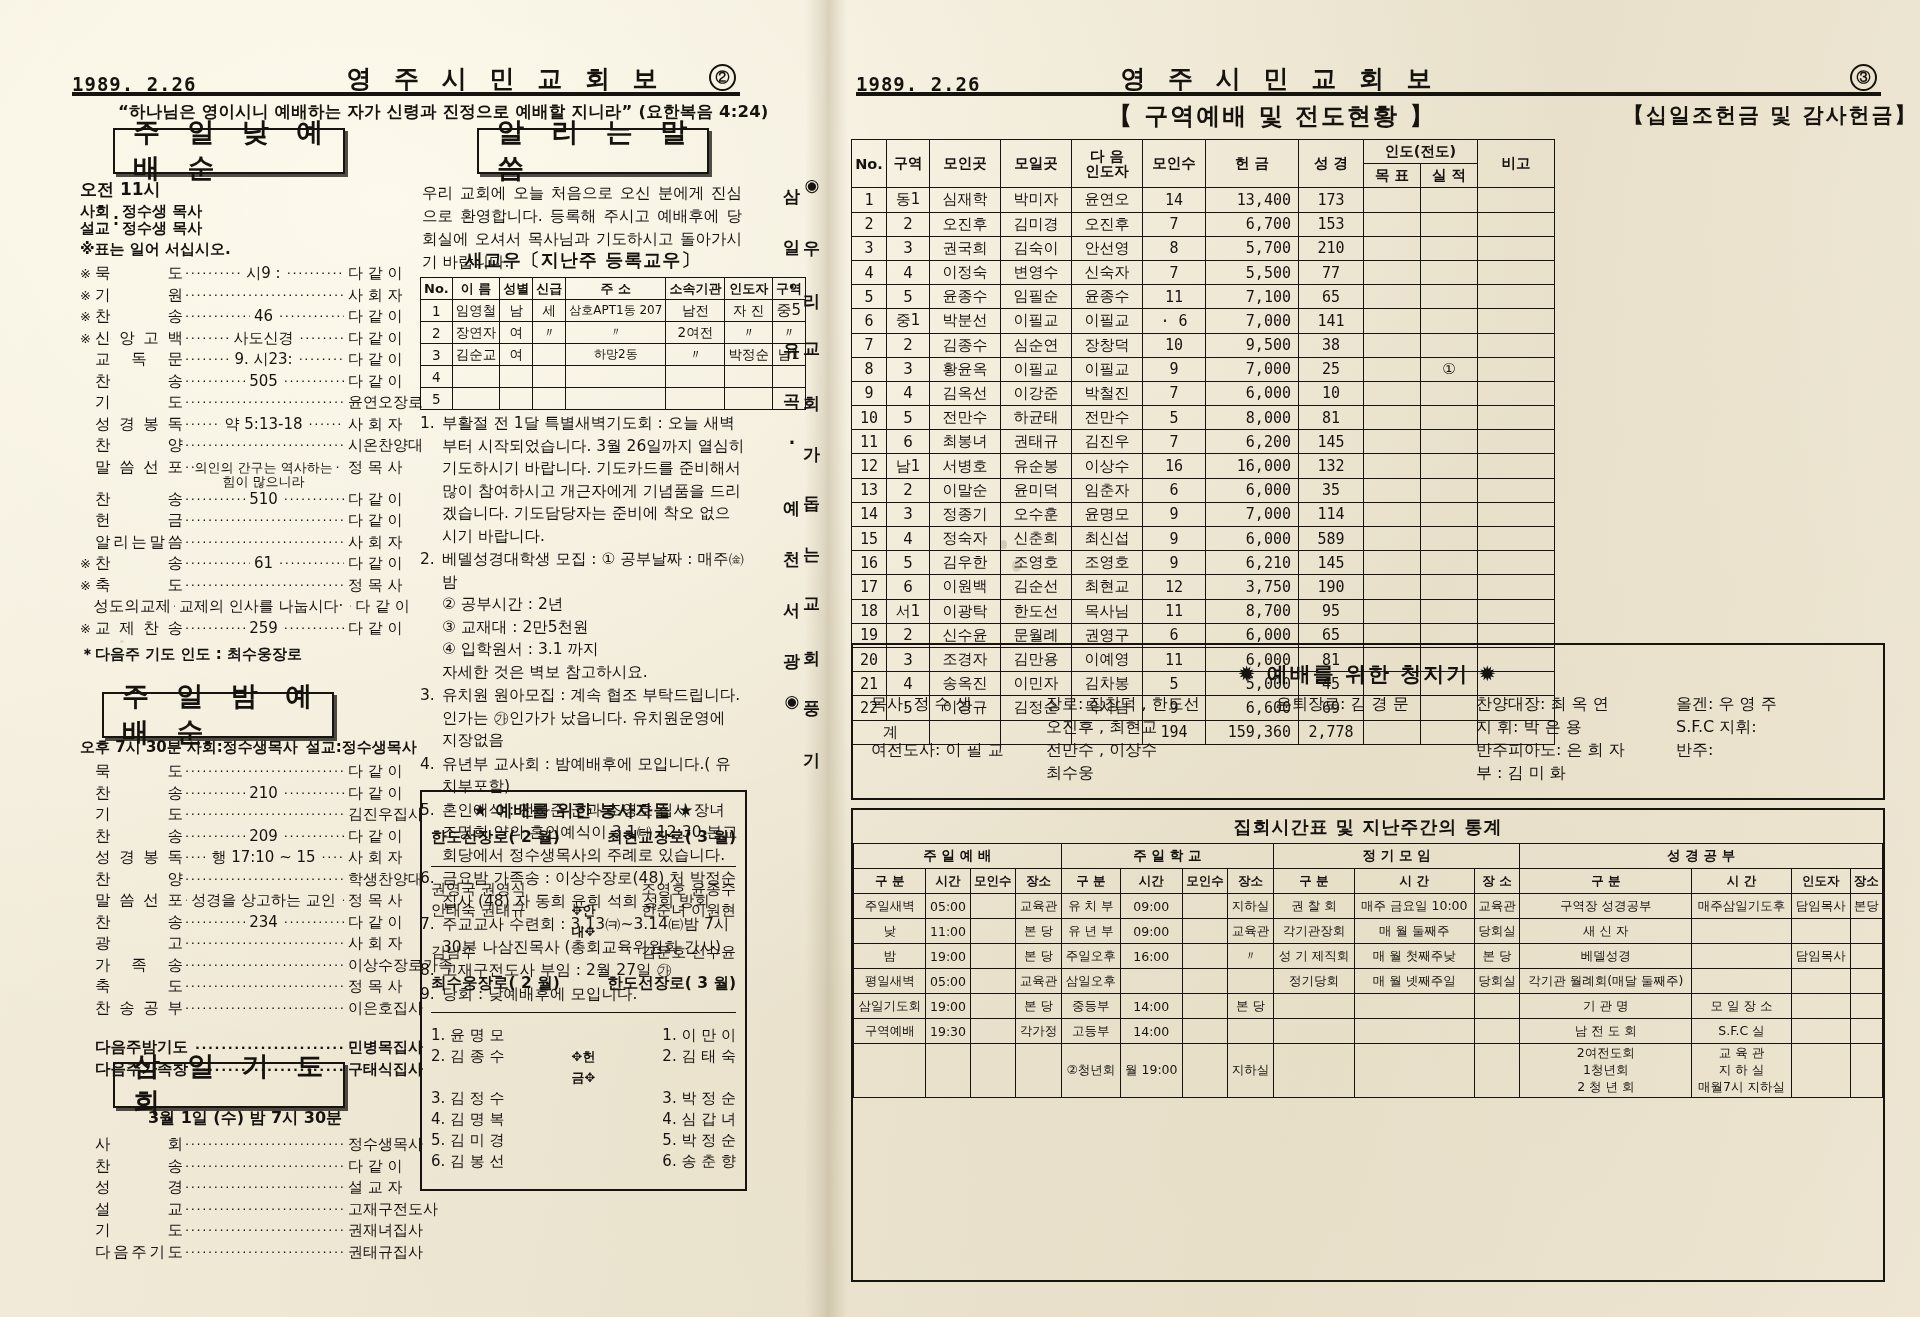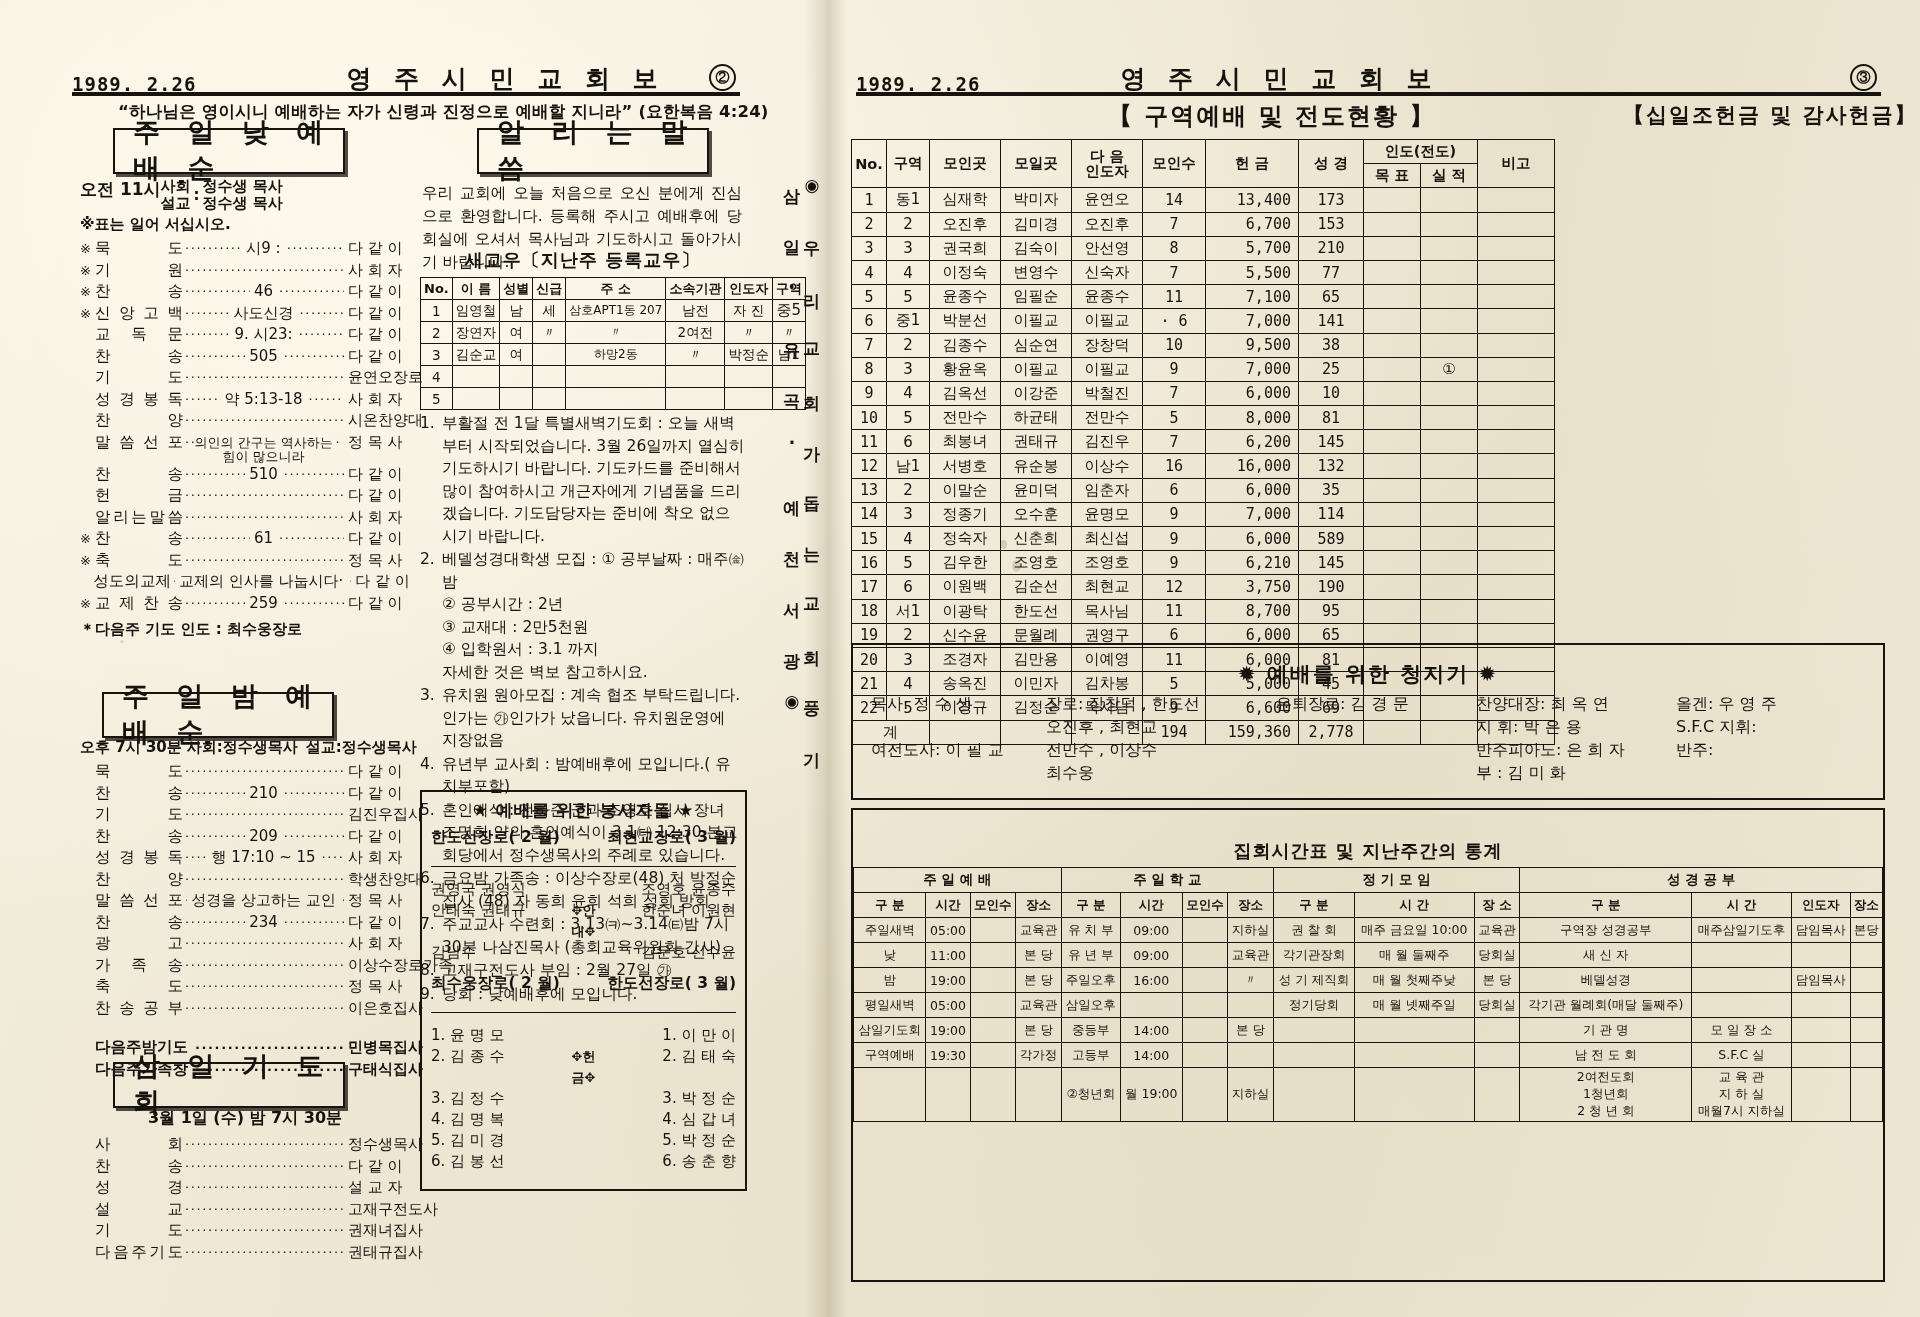--- a/index.html
+++ b/index.html
@@ -96,21 +96,21 @@
   .dtable td.num{font-family:"DejaVu Sans Mono","Liberation Mono",monospace;font-size:15px;}
   .dtable td.money{text-align:right;padding-right:7px;font-family:"DejaVu Sans Mono",monospace;}
   .dtable th{font-weight:bold;font-size:14.5px;}
 
   
   .stew{position:absolute;border:2px solid #17140f;}
   .stewhead{text-align:center;font-weight:bold;font-size:21px;letter-spacing:2px;padding:15px 0 4px;}
 
   
   .sched{position:absolute;border:2px solid #17140f;}
-  .schedhead{text-align:center;font-weight:bold;font-size:18px;letter-spacing:1px;padding:5px 13px 4px;margin-top:24px;}
+  .schedhead{text-align:center;font-weight:bold;font-size:18px;letter-spacing:1px;padding:5px 13px 4px;}
   .sched table{border-collapse:collapse;width:100%;font-size:12.5px;}
   .sched th,.sched td{border:1px solid #17140f;text-align:center;padding:1px 2px;height:22px;}
   .sched .grp{font-weight:bold;font-size:13.5px;}
 
   
   .spine{position:absolute;writing-mode:vertical-rl;text-orientation:upright;
     font-size:17px;font-weight:bold;letter-spacing:7px;line-height:20px;}
   .bold{font-weight:bold;}
   .ctr{text-align:center;}
 </style>
@@ -133,21 +133,21 @@
     <span class="mh-title" style="margin-left:150px;">영 주 시 민 교 회 보</span>
   </div>
   <div class="pagenum" style="position:absolute;left:709px;top:64px;">②</div>
   <div class="mh-rule" style="left:72px;top:92px;width:668px;"></div>
 
   <div class="verse" style="left:118px;top:101px;">“하나님은 영이시니 예배하는 자가 신령과 진정으로 예배할 지니라” (요한복음 4:24)</div>
 
   <div class="boxhead" style="left:113px;top:128px;width:200px;height:34px;">주 일 낮 예 배 순</div>
 
   <div class="osvc" style="left:80px;top:178px;width:330px;">
-    <div style="display:flex;justify-content:flex-start;align-items:flex-start;">
+    <div style="display:flex;justify-content:space-between;align-items:flex-start;flex-direction:column;">
       <div class="timeline">오전 11시</div>
       <div style="display:flex;align-items:center;font-size:15px;font-weight:bold;">
         <div style="text-align:right;line-height:17px;">
           <div>사회</div>
           <div>설교</div>
         </div>
         <div style="margin:0 3px;">:</div>
         <div style="line-height:17px;">
           <div>정수생 목사</div>
           <div>정수생 목사</div>

